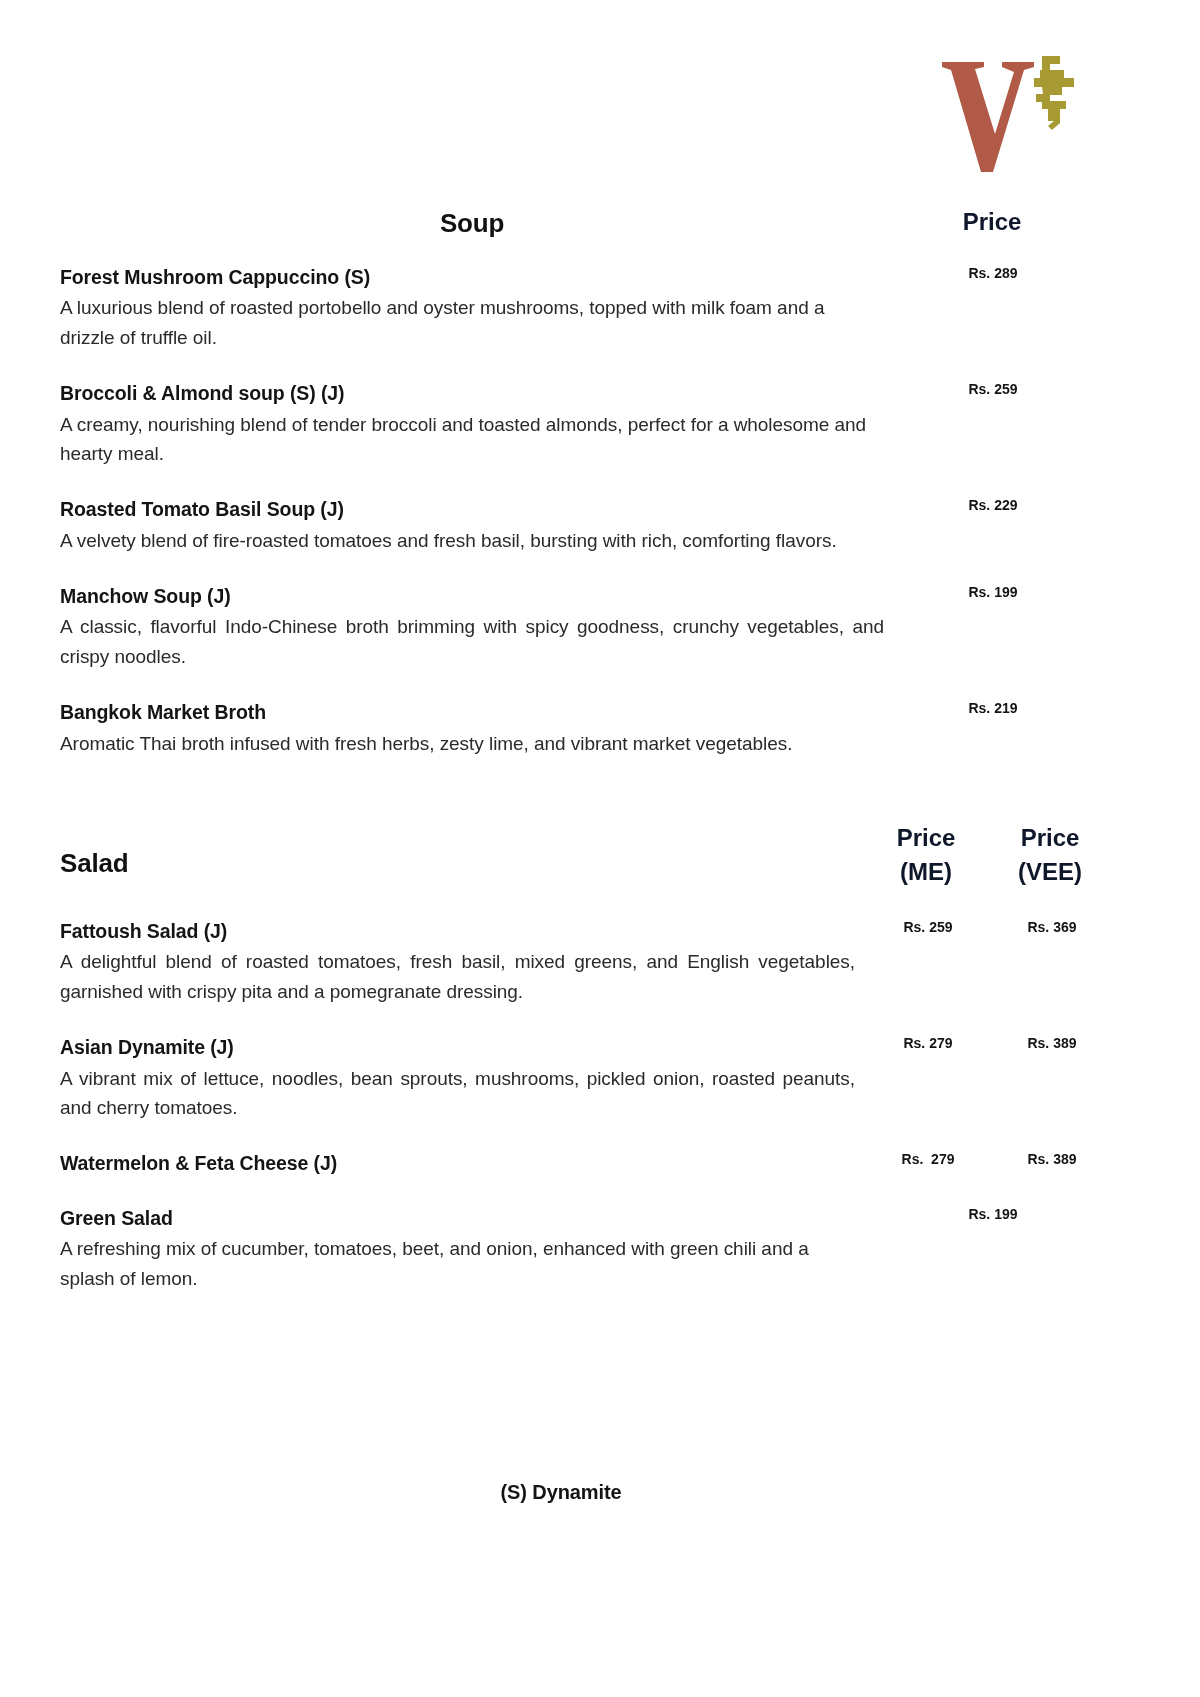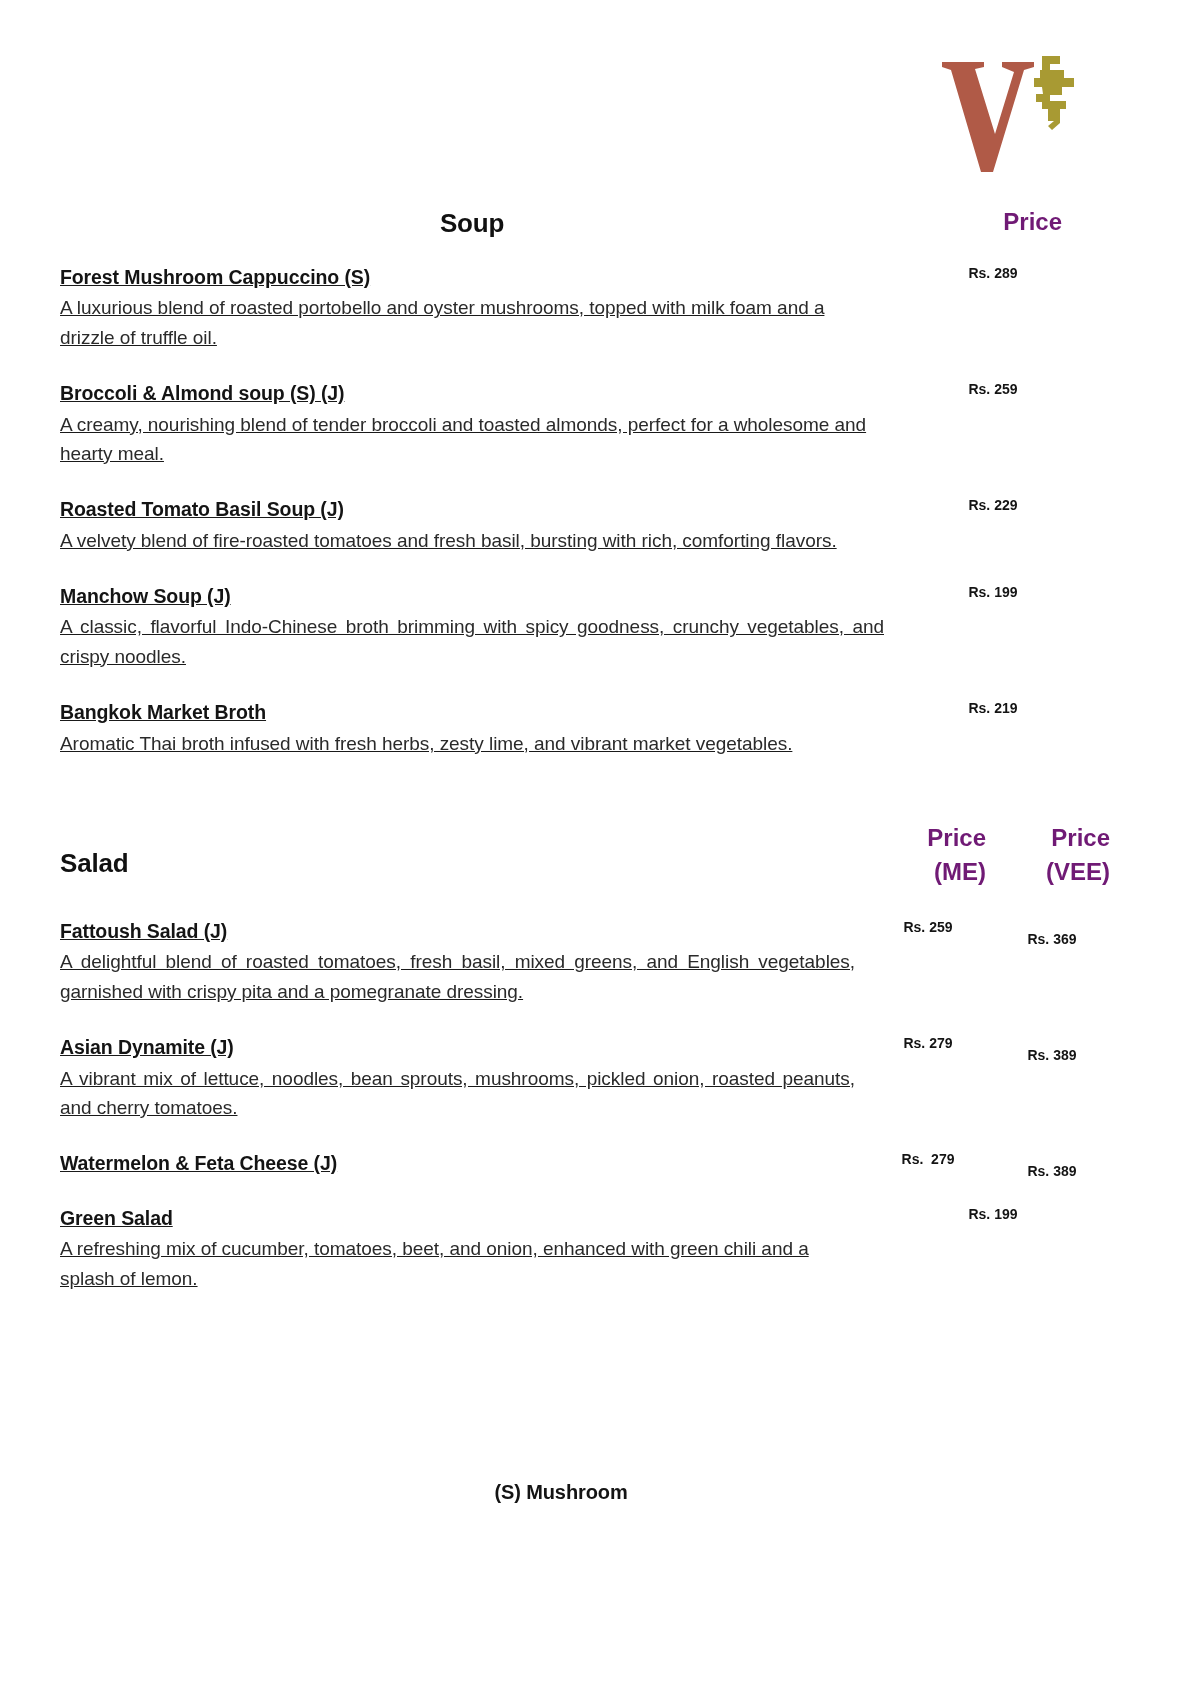--- a/index.html
+++ b/index.html
@@ -32,21 +32,20 @@
     height: 130px;
   }
   .logo-svg { display: block; }
 
   
   .content {
     position: absolute;
     left: 60px;
     top: 208px;
     width: 1002px;
-    text-decoration: underline;
   }
 
   
   .section {
     width: 100%;
   }
 
   .sec-head {
     display: block;
     position: relative;
@@ -63,22 +62,22 @@
     color: #111111;
   }
   .sec-title-soup { left: 0; width: 824px; text-align: center; }
   .sec-title-salad { left: 0; width: 798px; text-align: left; margin-top: 24px; }
 
   .price-head {
     position: absolute;
     top: 0;
     font-size: 24px;
     font-weight: 700;
-    color: #701a75;
-    text-align: right;
+    color: #0f172a;
+    text-align: center;
   }
   .price-head .sub {
     display: block;
     margin-top: 6px;
   }
 
   
   .col-p1 { left: 862px; width: 140px; }
   
   .col-me  { left: 806px; width: 120px; }
@@ -122,21 +121,21 @@
     position: absolute;
     top: 1px;
     font-size: 14px;
     font-weight: 700;
     color: #141414;
     text-align: center;
     white-space: pre;
   }
   .price-single { left: 112px; width: 138px; }
   .price-col-me  { left: 56px;  width: 120px; }
-  .price-col-vee { left: 180px; width: 120px; margin-top: 12px; }
+  .price-col-vee { left: 180px; width: 120px; }
 
   .gap-sections { height: 66px; }
 
   
   .footer {
     position: absolute;
     left: 60px;
     top: 1478px;
     width: 1002px;
     text-align: center;
@@ -270,16 +269,16 @@
         <div class="item-prices">
           <div class="price price-single">Rs. 199</div>
         </div>
       </div>
 
     </div>
 
   </div>
 
   <div class="footer">
-    <div class="footer-line">(S) Mushroom</div>
+    <div class="footer-line">(S) Dynamite</div>
   </div>
 
 </div>
 
 </body></html>

